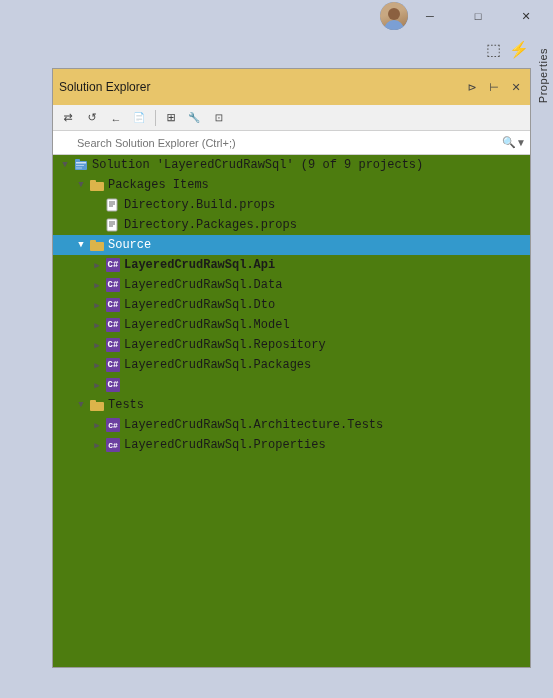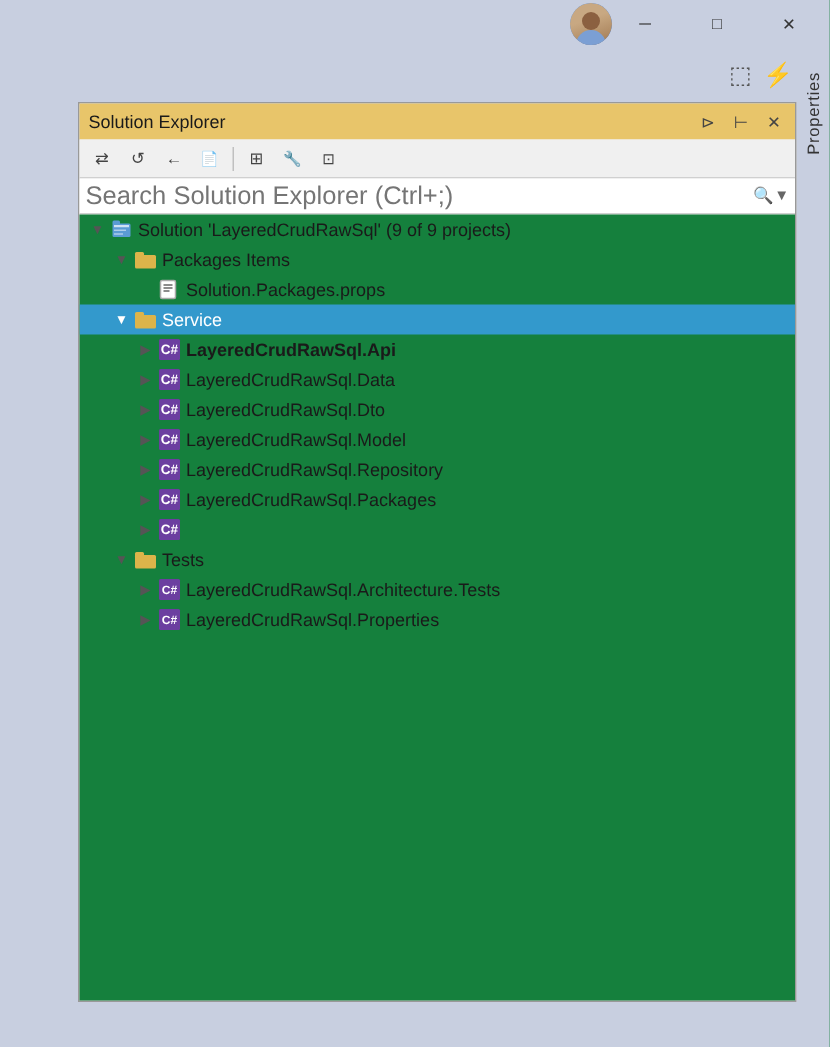--- a/index.html
+++ b/index.html
@@ -87,21 +87,21 @@
       bottom: 30px;
       background: #f5f5f5;
       border: 1px solid #999;
       display: flex;
       flex-direction: column;
     }
 
     
     .se-header {
       background: #e8c56a;
-      height: 24px;
+      height: 36px;
       display: flex;
       align-items: center;
       padding: 0 6px;
       justify-content: space-between;
       flex-shrink: 0;
     }
     .se-title {
       font-size: 12px;
       font-weight: normal;
       color: #1a1a1a;
@@ -159,35 +159,37 @@
       align-items: center;
       border-bottom: 1px solid #d0d0d0;
       padding: 0 4px;
       background: white;
       flex-shrink: 0;
     }
     .se-search input {
       flex: 1;
       border: none;
       outline: none;
-      font-size: 17px;
+      font-size: 11px;
       color: #888;
       background: transparent;
+      margin-left: 20px;
     }
     .se-search-icon {
       font-size: 11px;
       color: #666;
     }
 
     
     .se-tree {
       flex: 1;
       overflow-y: auto;
       overflow-x: hidden;
-      background: #15803d;
+      background: #4d7c0f;
+      font-family: Liberation Mono, monospace;
     }
 
     .tree-item {
       display: flex;
       align-items: center;
       height: 20px;
       padding-left: 4px;
       cursor: pointer;
       white-space: nowrap;
       user-select: none;
@@ -386,43 +388,57 @@
 
     <div class="tree-item">
       <span class="tree-indent"></span>
       <span class="tree-expand expanded"></span>
       <span class="tree-icon">
         <div class="icon-folder"></div>
       </span>
       <span class="item-text">Packages Items</span>
     </div>
 
-
     <div class="tree-item">
       <span class="tree-indent"></span>
       <span class="tree-indent"></span>
       <span class="tree-expand leaf"></span>
       <span class="tree-icon">
         <svg width="14" height="14" viewBox="0 0 14 14">
           <rect x="1" y="1" width="10" height="12" fill="white" stroke="#aaa" stroke-width="1" rx="1"></rect>
           <line x1="3" y1="4" x2="9" y2="4" stroke="#666" stroke-width="1"></line>
           <line x1="3" y1="6" x2="9" y2="6" stroke="#666" stroke-width="1"></line>
           <line x1="3" y1="8" x2="7" y2="8" stroke="#666" stroke-width="1"></line>
         </svg>
       </span>
-      <span class="item-text">Solution.Packages.props</span>
+      <span class="item-text">Directory.Build.props</span>
+    </div>
+
+    <div class="tree-item">
+      <span class="tree-indent"></span>
+      <span class="tree-indent"></span>
+      <span class="tree-expand leaf"></span>
+      <span class="tree-icon">
+        <svg width="14" height="14" viewBox="0 0 14 14">
+          <rect x="1" y="1" width="10" height="12" fill="white" stroke="#aaa" stroke-width="1" rx="1"></rect>
+          <line x1="3" y1="4" x2="9" y2="4" stroke="#666" stroke-width="1"></line>
+          <line x1="3" y1="6" x2="9" y2="6" stroke="#666" stroke-width="1"></line>
+          <line x1="3" y1="8" x2="7" y2="8" stroke="#666" stroke-width="1"></line>
+        </svg>
+      </span>
+      <span class="item-text">Directory.Packages.props</span>
     </div>
 
     <div class="tree-item selected">
       <span class="tree-indent"></span>
       <span class="tree-expand expanded" style="color:white;"></span>
       <span class="tree-icon">
         <div class="icon-folder" style=""></div>
       </span>
-      <span class="item-text">Service</span>
+      <span class="item-text">Source</span>
     </div>
 
     <div class="tree-item">
       <span class="tree-indent"></span>
       <span class="tree-indent"></span>
       <span class="tree-expand collapsed"></span>
       <span class="tree-icon">
         <div class="icon-cs-project">C#</div>
       </span>
       <span class="item-text bold">LayeredCrudRawSql.Api</span>

